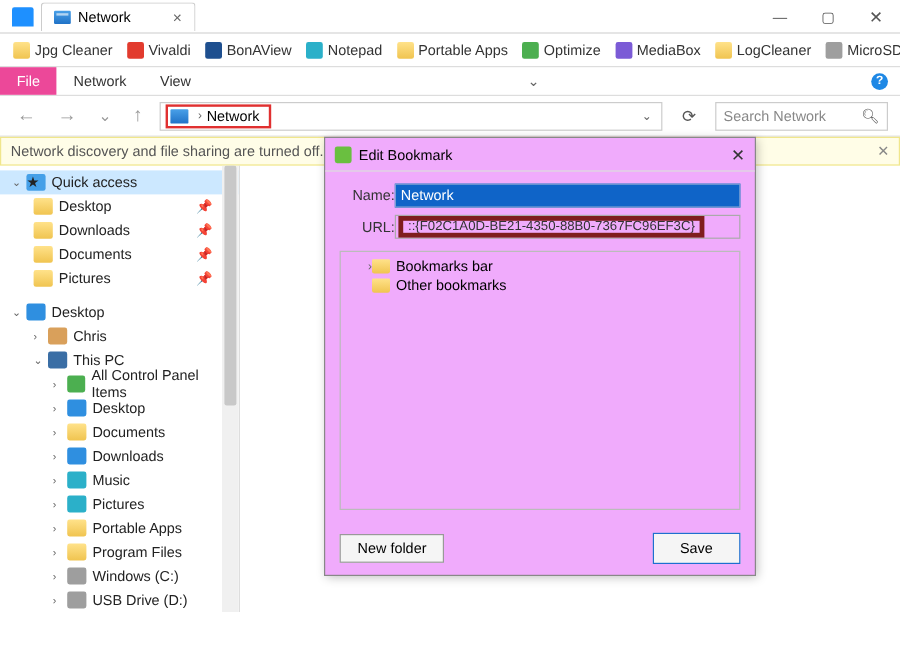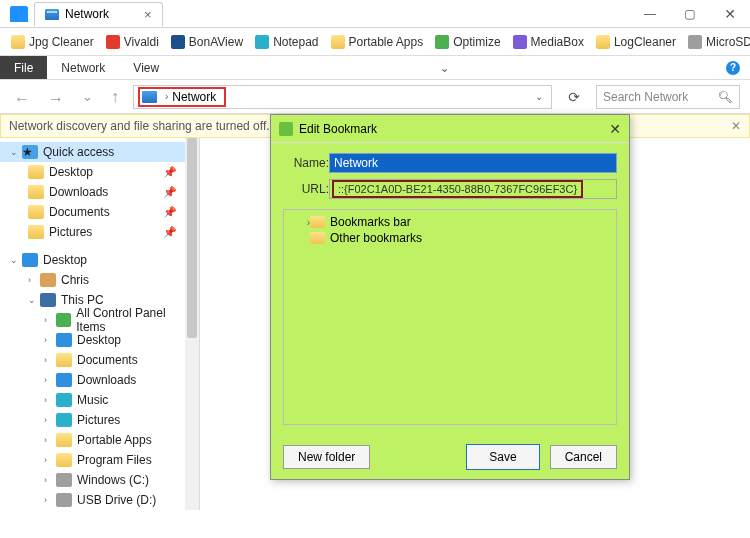--- a/index.html
+++ b/index.html
@@ -18,21 +18,21 @@
 .win-btn.close { font-size: 14px; }
 
 
 .bookbar { height: 28px; display: flex; align-items: center; padding: 0 6px; border-bottom: 1px solid #ddd; gap: 2px; }
 .bm { display: flex; align-items: center; padding: 2px 5px; font-size: 12px; color: #333; white-space: nowrap; }
 .bm .ico { width: 14px; height: 14px; margin-right: 4px; border-radius: 2px; }
 
 
 .menubar { height: 24px; display: flex; align-items: stretch; border-bottom: 1px solid #ddd; }
 .menu-item { display: flex; align-items: center; padding: 0 14px; font-size: 12px; color: #333; }
-.menu-item.file { background: #404040; color: #fff; }
+.menu-item.file { background: #ec4899; color: #fff; }
 .help-q { margin-left: auto; margin-right: 10px; display:flex; align-items:center; }
 .help-circle { width:14px;height:14px;border-radius:50%;background:#1e88e5;color:#fff;font-size:10px;display:flex;align-items:center;justify-content:center;font-weight:bold; }
 
 
 .navbar { height: 34px; display: flex; align-items: center; padding: 0 10px; gap: 10px; border-bottom: 1px solid #ddd; }
 .nav-arrow { color: #999; font-size: 16px; padding: 0 4px; }
 .breadcrumb { flex: 1; display: flex; align-items: center; height: 24px; border: 1px solid #ccc; padding: 0 4px; }
 .bc-hl { border: 2px solid #e03030; display: flex; align-items: center; padding: 0 8px 0 2px; height: 20px; }
 .bc-net { width: 15px; height: 12px; background: linear-gradient(#49a0e8,#2072c7); margin-right: 4px; border-radius: 1px; }
 .bc-chev { color: #666; margin: 0 4px; font-size: 10px; }
@@ -58,31 +58,31 @@
 
 .content { flex: 1; display: flex; align-items: center; justify-content: center; color: #777; font-size: 12px; }
 
 
 .statusbar { height: 24px; border-top: 1px solid #ddd; display: flex; align-items: center; padding: 0 8px; font-size: 12px; color: #444; margin-top: 36px; }
 .view-icons { margin-left: auto; display:flex; gap:4px; }
 .vbox { width:16px; height:14px; border:1px solid #888; }
 
 
 .overlay { position: absolute; inset: 0; }
-.dialog { position: absolute; left: 270px; top: 114px; width: 360px; height: 366px; background: #bef264; border: 1px solid #888; box-shadow: 2px 2px 8px rgba(0,0,0,.25); display: flex; flex-direction: column; }
+.dialog { position: absolute; left: 270px; top: 114px; width: 360px; height: 366px; background: #f0abfc; border: 1px solid #888; box-shadow: 2px 2px 8px rgba(0,0,0,.25); display: flex; flex-direction: column; }
 .dlg-title { height: 28px; display: flex; align-items: center; padding: 0 8px; font-size: 12px; border-bottom: 1px solid #ddd; }
 .dlg-title .ico { width: 14px; height: 14px; margin-right: 6px; background: #6abf40; border-radius:2px; }
 .dlg-x { margin-left: auto; font-size: 14px; color: #333; }
 .dlg-body { padding: 10px 12px; flex: 1; display: flex; flex-direction: column; text-align: right; }
 .frow { display: flex; align-items: center; margin-bottom: 6px; }
 .frow label { width: 46px; font-size: 12px; color: #333; }
 .frow .inp { flex: 1; height: 20px; border: 1px solid #7a9fd4; padding: 0 4px; font-size: 12px; display: flex; align-items: center; }
 .inp-name { background: #0f64c8; color: #fff; }
 .url-wrap { display: flex; align-items: center; flex: 1; height: 20px; border: 1px solid #aaa; padding: 0 2px; }
-.url-hl { border: 2px solid #7f1d1d; padding: 0 4px; font-size: 11px; color: #333; height: 18px; display: flex; align-items: center; }
+.url-hl { border: 4px solid #7f1d1d; padding: 0 4px; font-size: 11px; color: #333; height: 18px; display: flex; align-items: center; }
 .tree { flex: 1; border: 1px solid #bbb; margin-top: 4px; padding: 4px; }
 .tree-item { display: flex; align-items: center; font-size: 12px; padding: 1px 0 1px 10px; }
 .tree-item .exp { width: 12px; color: #666; font-size:10px; }
 .fico { width: 15px; height: 12px; background: linear-gradient(#ffe28a,#f0c450); margin-right: 5px; border-radius: 1px 1px 2px 2px; }
 .dlg-btns { height: 44px; display: flex; align-items: center; padding: 0 12px; gap: 10px; }
 .btn { height: 24px; padding: 0 14px; border: 1px solid #999; background: #f5f5f5; font-size: 12px; display: flex; align-items: center; }
 .btn.primary { border: 1.5px solid #1e6fcf; padding: 12px 22px; }
 .spacer { flex: 1; }
 
 
@@ -329,16 +329,15 @@
         <div class="tree-item" style="padding-left:22px">
           <span class="fico"></span>
           <span>Other bookmarks</span>
         </div>
       </div>
     </div>
     <div class="dlg-btns">
       <div class="btn">New folder</div>
       <div class="spacer"></div>
       <div class="btn primary">Save</div>
-      <div class="btn">Cancel</div>
     </div>
   </div>
 </div>
 
 </body></html>

